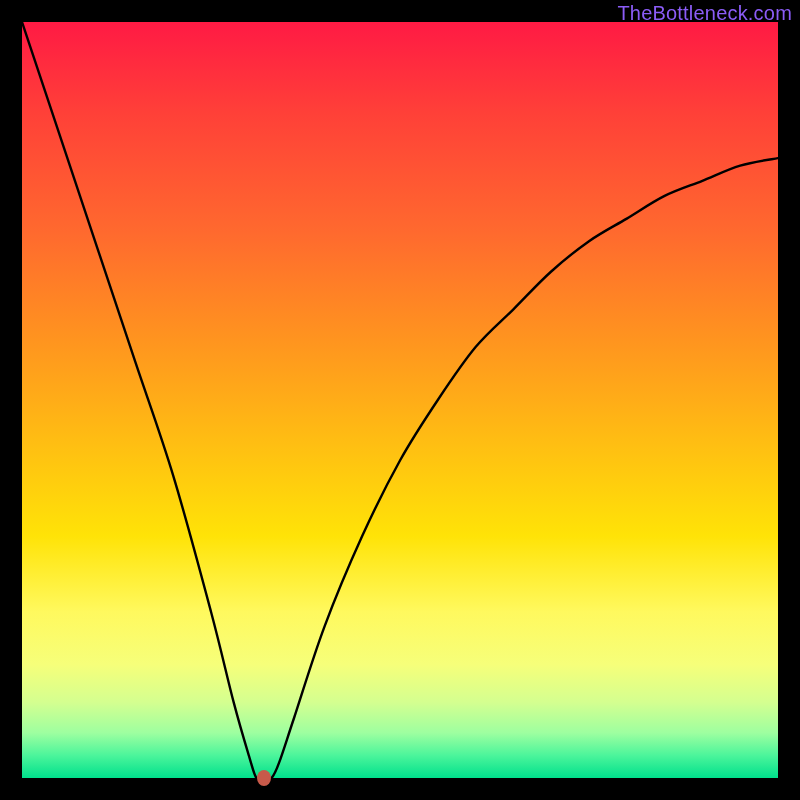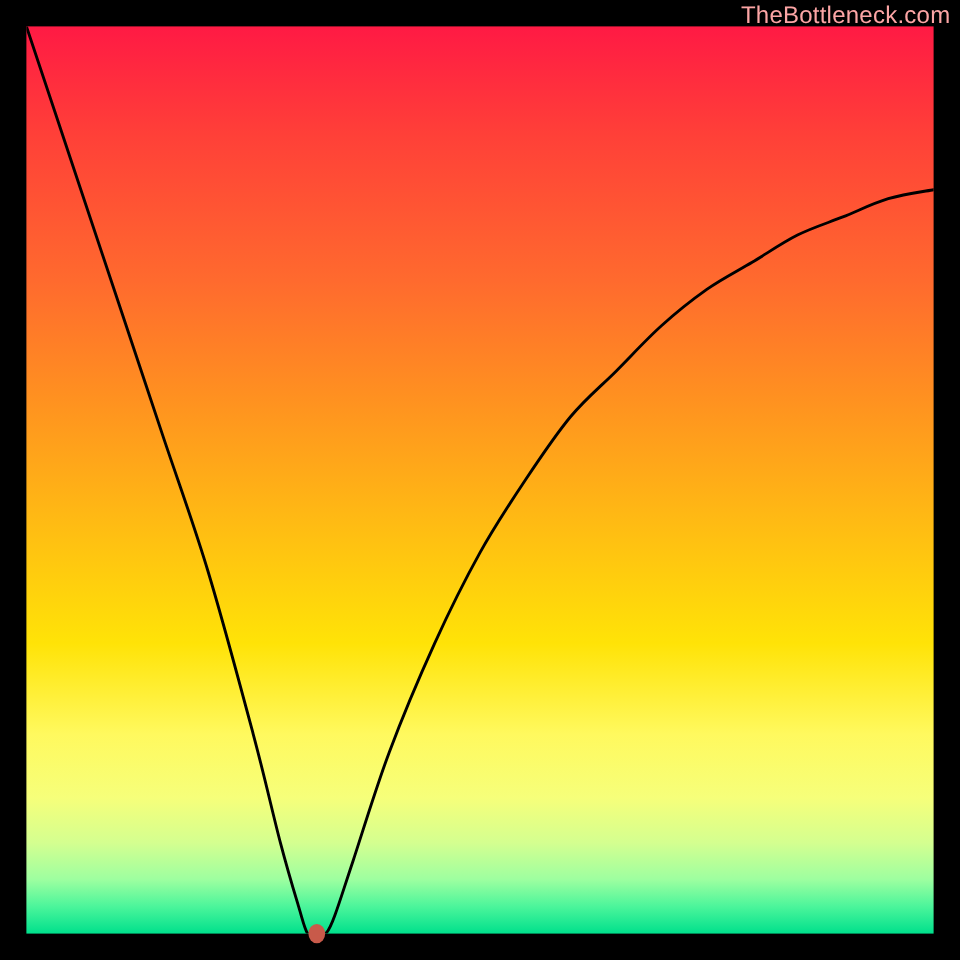--- a/index.html
+++ b/index.html
@@ -39,21 +39,21 @@
       #d4ff90 90%,
       #9effa0 94%,
       #4cf59b 97%,
       #00e08c 100%
     );
   }
   .watermark {
     position: absolute;
     top: 2px;
     right: 8px;
-    color: #fca5a5;
+    color: #8b5cf6;
     font-size: 20px;
     font-weight: 500;
     letter-spacing: 0.2px;
     user-select: none;
   }
   svg.curve {
     position: absolute;
     top: 0;
     left: 0;
     width: 756px;

